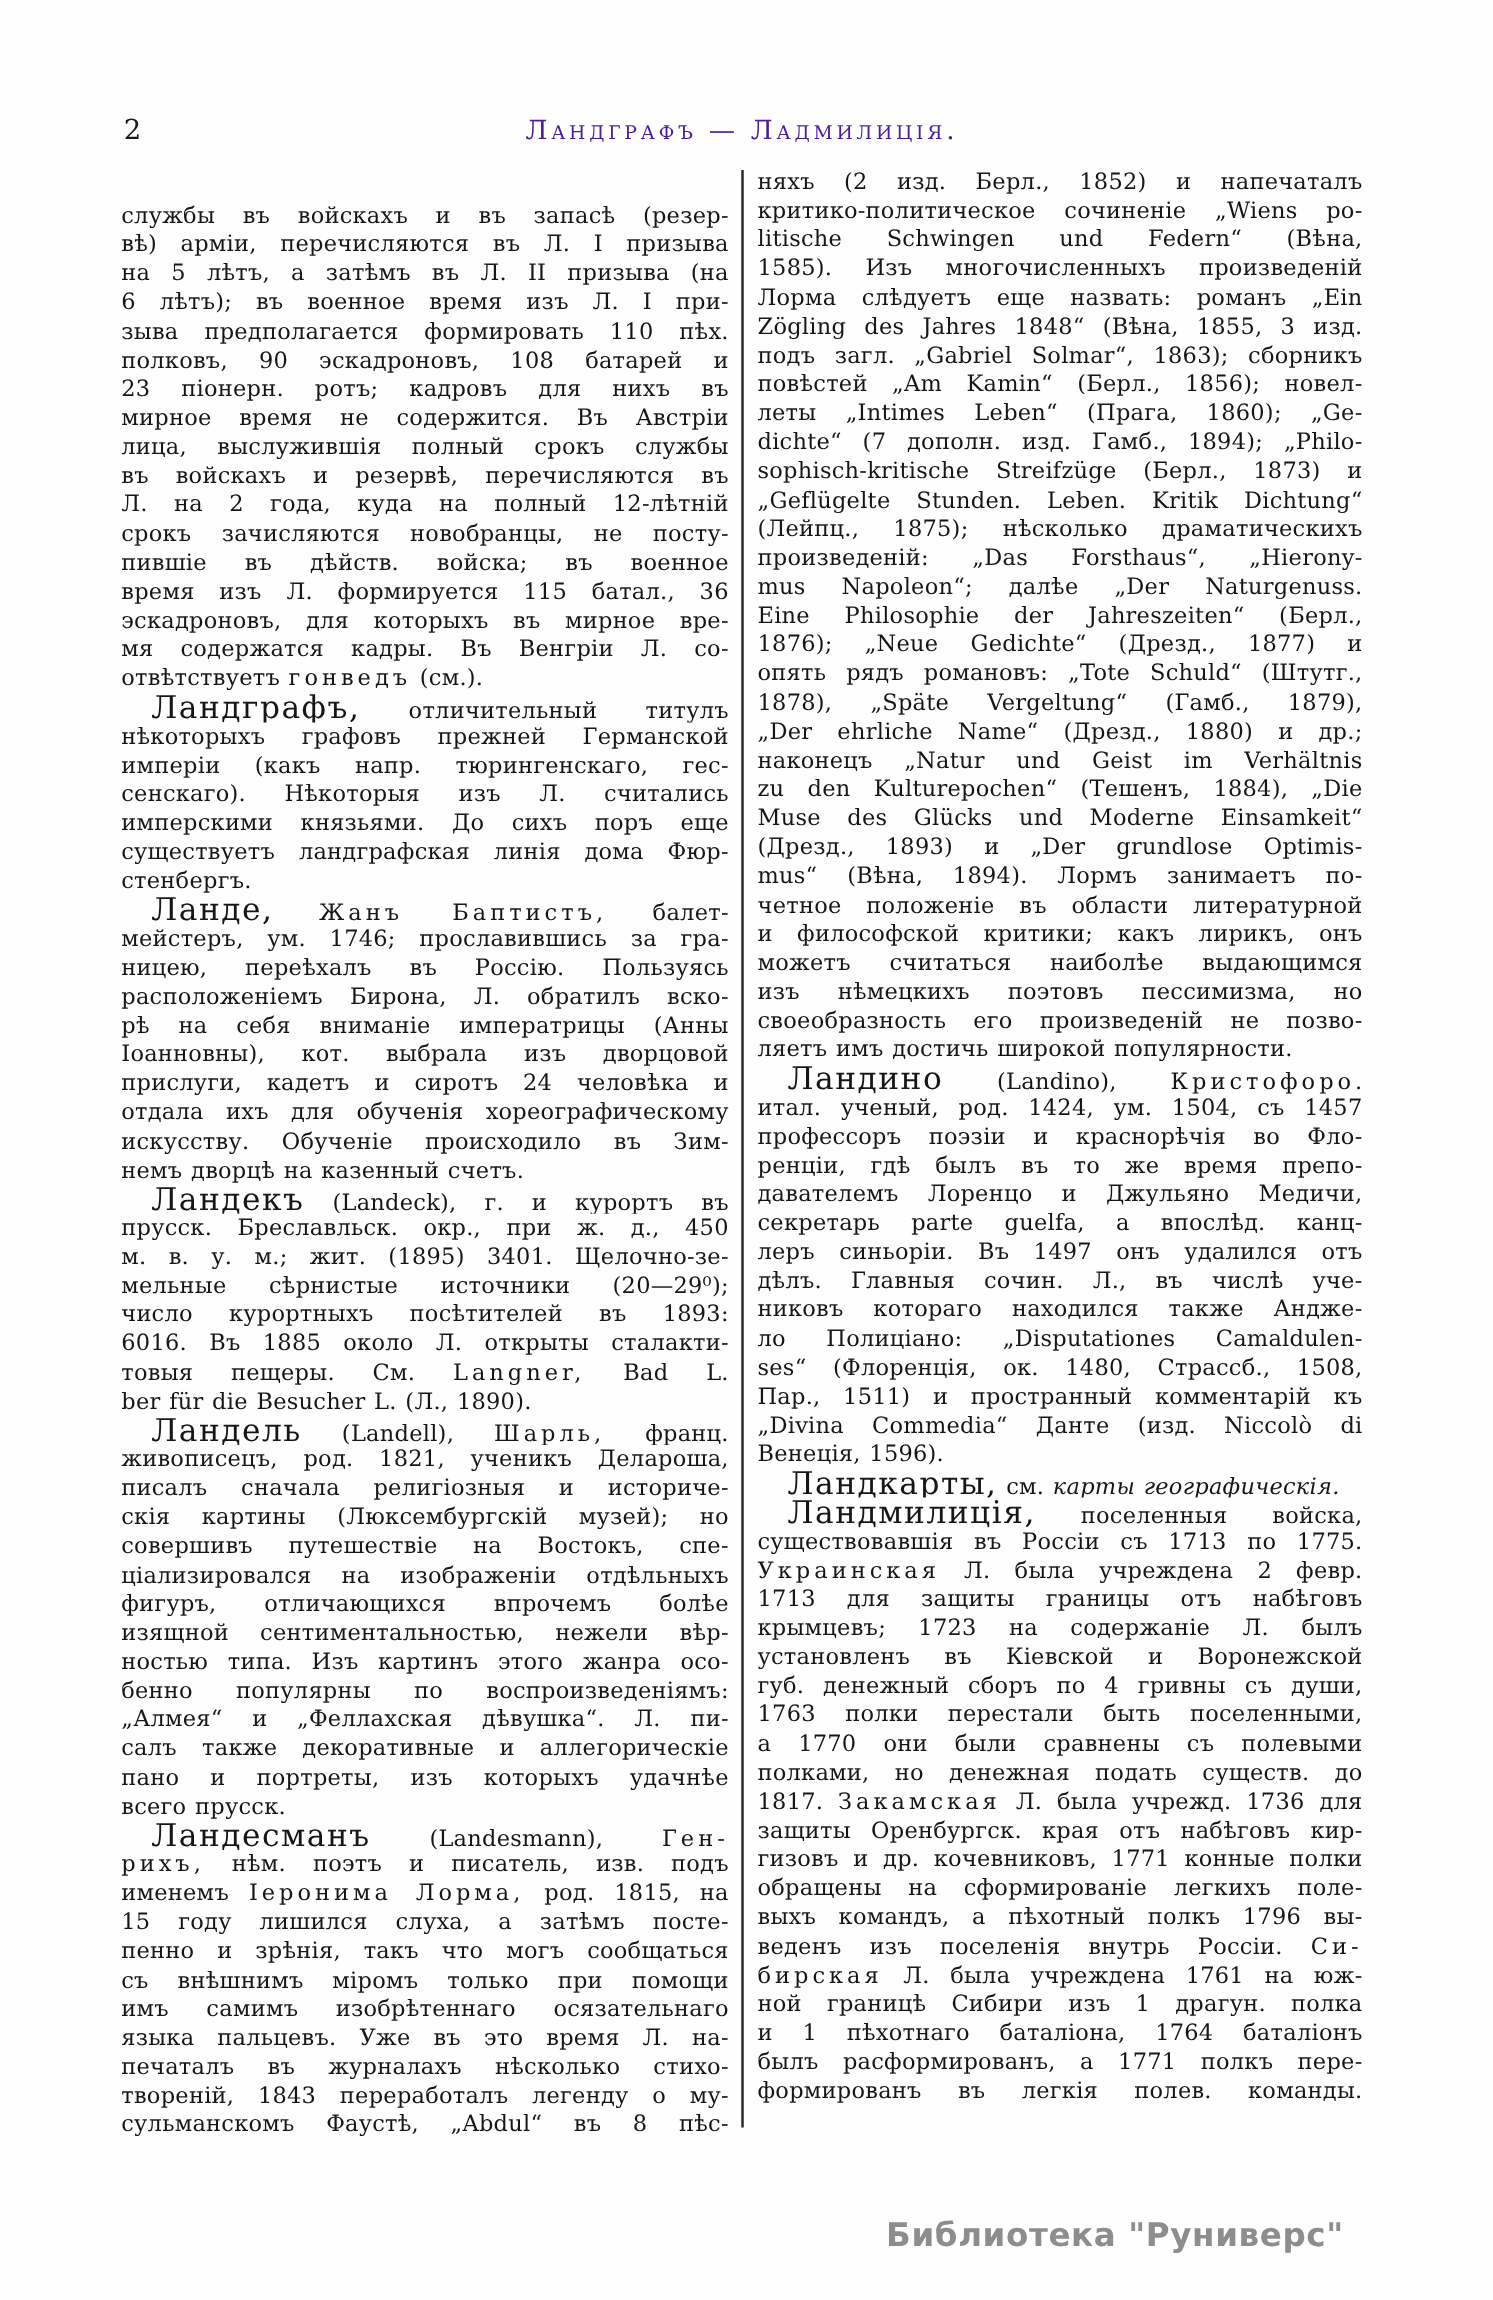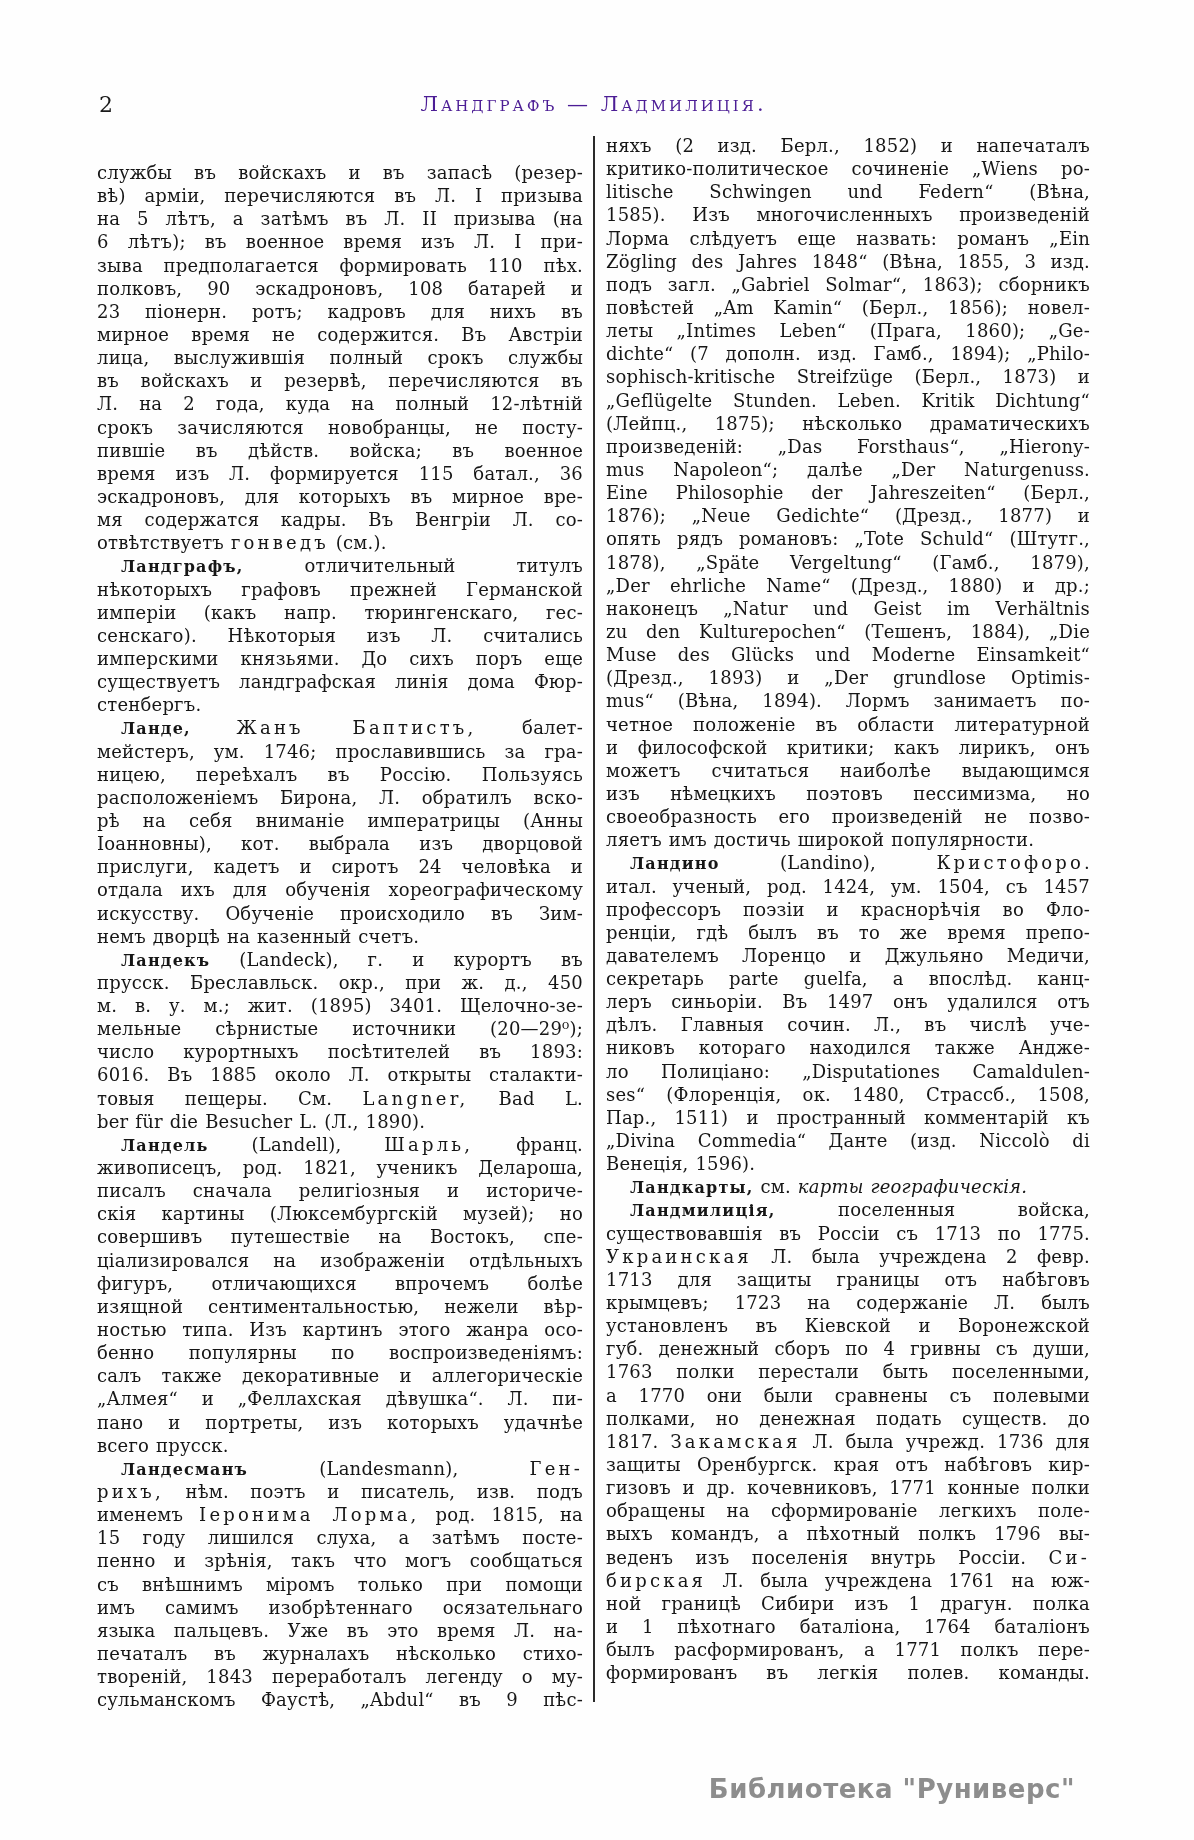--- a/index.html
+++ b/index.html
@@ -31,21 +31,21 @@
     font-size:18px;line-height:23.15px;height:23.15px;
     overflow:hidden;text-align:justify;
     letter-spacing:0.2px;
     word-spacing:1px;
   }
   .line::after{content:"";display:inline-block;width:100%;height:0;}
   .line.nj{text-align:left;}
   .line.nj::after{display:none;}
   .line.ind{text-indent:24px;}
   .seg-n{}
-  .seg-b{font-weight:bold;font-size:16px;letter-spacing:1.2px;}
+  .seg-b{font-weight:normal;font-size:25px;letter-spacing:1.2px;}
   .seg-sp{letter-spacing:3.2px;}
   .seg-i{font-style:italic;}
   .watermark{
     position:absolute;left:590px;top:1774px;width:485px;
     text-align:right;
     font-family:"DejaVu Sans", sans-serif;font-weight:bold;
     font-size:26px;color:#8d8d8d;letter-spacing:0.5px;
     white-space:nowrap;
   }
 </style>
@@ -101,35 +101,35 @@
     <div class="line ind"><span class="seg-b">Ландель</span><span class="seg-n"> (Landell), </span><span class="seg-sp">Шарль,</span><span class="seg-n"> франц.</span></div>
     <div class="line"><span class="seg-n">живописецъ, род. 1821, ученикъ Делароша,</span></div>
     <div class="line"><span class="seg-n">писалъ сначала религіозныя и историче-</span></div>
     <div class="line"><span class="seg-n">скія картины (Люксембургскій музей); но</span></div>
     <div class="line"><span class="seg-n">совершивъ путешествіе на Востокъ, спе-</span></div>
     <div class="line"><span class="seg-n">ціализировался на изображеніи отдѣльныхъ</span></div>
     <div class="line"><span class="seg-n">фигуръ, отличающихся впрочемъ болѣе</span></div>
     <div class="line"><span class="seg-n">изящной сентиментальностью, нежели вѣр-</span></div>
     <div class="line"><span class="seg-n">ностью типа. Изъ картинъ этого жанра осо-</span></div>
     <div class="line"><span class="seg-n">бенно популярны по воспроизведеніямъ:</span></div>
+    <div class="line"><span class="seg-n">„Алмея“ и „Феллахская дѣвушка“. Л. пи-</span></div>
     <div class="line"><span class="seg-n">салъ также декоративные и аллегорическіе</span></div>
-    <div class="line"><span class="seg-n">„Алмея“ и „Феллахская дѣвушка“. Л. пи-</span></div>
     <div class="line"><span class="seg-n">пано и портреты, изъ которыхъ удачнѣе</span></div>
     <div class="line nj"><span class="seg-n">всего прусск.</span></div>
     <div class="line ind"><span class="seg-b">Ландесманъ</span><span class="seg-n"> (Landesmann), </span><span class="seg-sp">Ген-</span></div>
     <div class="line"><span class="seg-sp">рихъ,</span><span class="seg-n"> нѣм. поэтъ и писатель, изв. подъ</span></div>
     <div class="line"><span class="seg-n">именемъ </span><span class="seg-sp">Іеронима Лорма,</span><span class="seg-n"> род. 1815, на</span></div>
     <div class="line"><span class="seg-n">15 году лишился слуха, а затѣмъ посте-</span></div>
     <div class="line"><span class="seg-n">пенно и зрѣнія, такъ что могъ сообщаться</span></div>
     <div class="line"><span class="seg-n">съ внѣшнимъ міромъ только при помощи</span></div>
     <div class="line"><span class="seg-n">имъ самимъ изобрѣтеннаго осязательнаго</span></div>
     <div class="line"><span class="seg-n">языка пальцевъ. Уже въ это время Л. на-</span></div>
     <div class="line"><span class="seg-n">печаталъ въ журналахъ нѣсколько стихо-</span></div>
     <div class="line"><span class="seg-n">твореній, 1843 переработалъ легенду о му-</span></div>
-    <div class="line"><span class="seg-n">сульманскомъ Фаустѣ, „Abdul“ въ 9 пѣс-</span></div>
+    <div class="line"><span class="seg-n">сульманскомъ Фаустѣ, „Abdul“ въ 8 пѣс-</span></div>
   </div>
 <div class="col" id="col-right">
     <div class="line"><span class="seg-n">няхъ (2 изд. Берл., 1852) и напечаталъ</span></div>
     <div class="line"><span class="seg-n">критико-политическое сочиненіе „Wiens po-</span></div>
     <div class="line"><span class="seg-n">litische Schwingen und Federn“ (Вѣна,</span></div>
     <div class="line"><span class="seg-n">1585). Изъ многочисленныхъ произведеній</span></div>
     <div class="line"><span class="seg-n">Лорма слѣдуетъ еще назвать: романъ „Ein</span></div>
     <div class="line"><span class="seg-n">Zögling des Jahres 1848“ (Вѣна, 1855, 3 изд.</span></div>
     <div class="line"><span class="seg-n">подъ загл. „Gabriel Solmar“, 1863); сборникъ</span></div>
     <div class="line"><span class="seg-n">повѣстей „Am Kamin“ (Берл., 1856); новел-</span></div>

